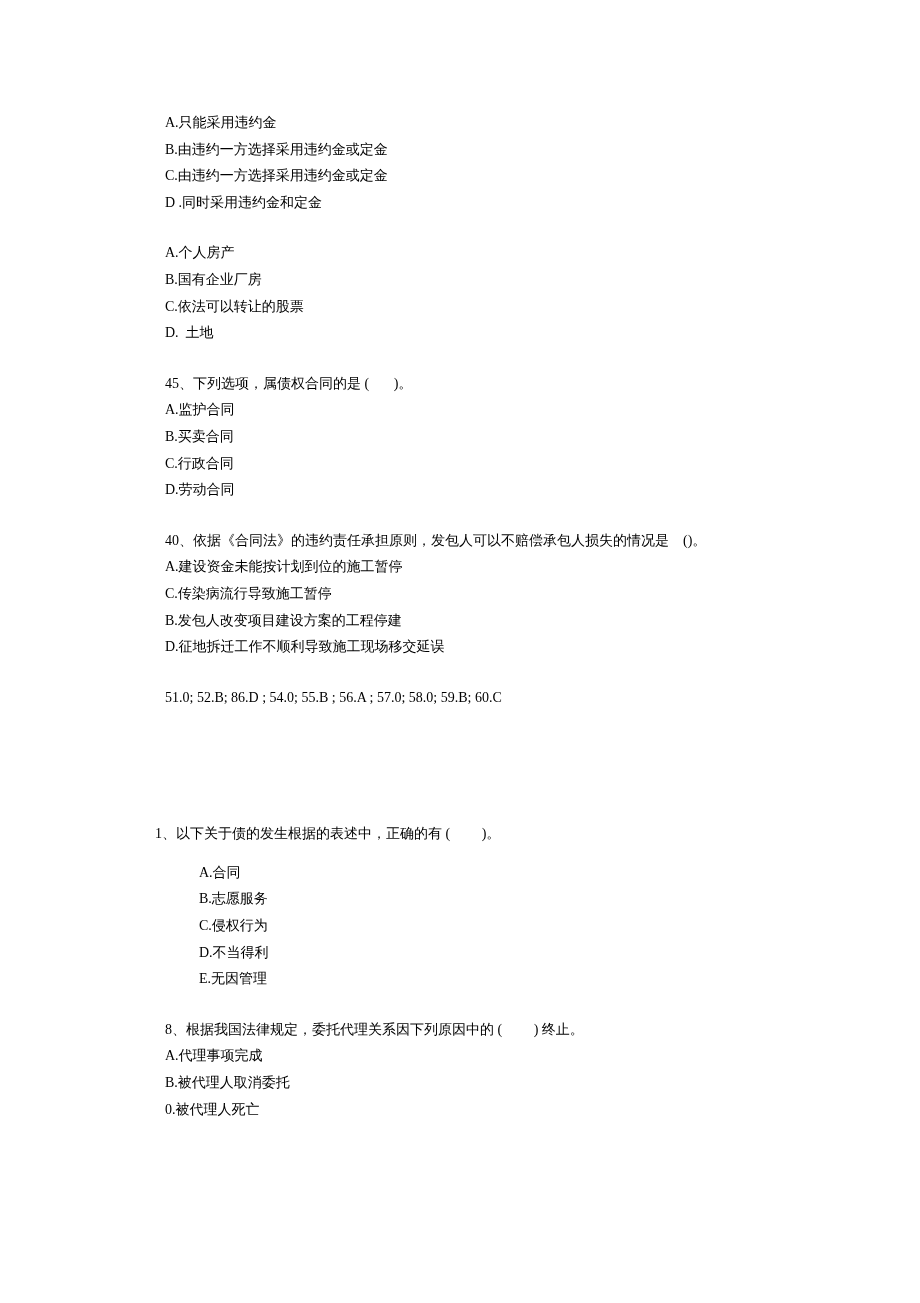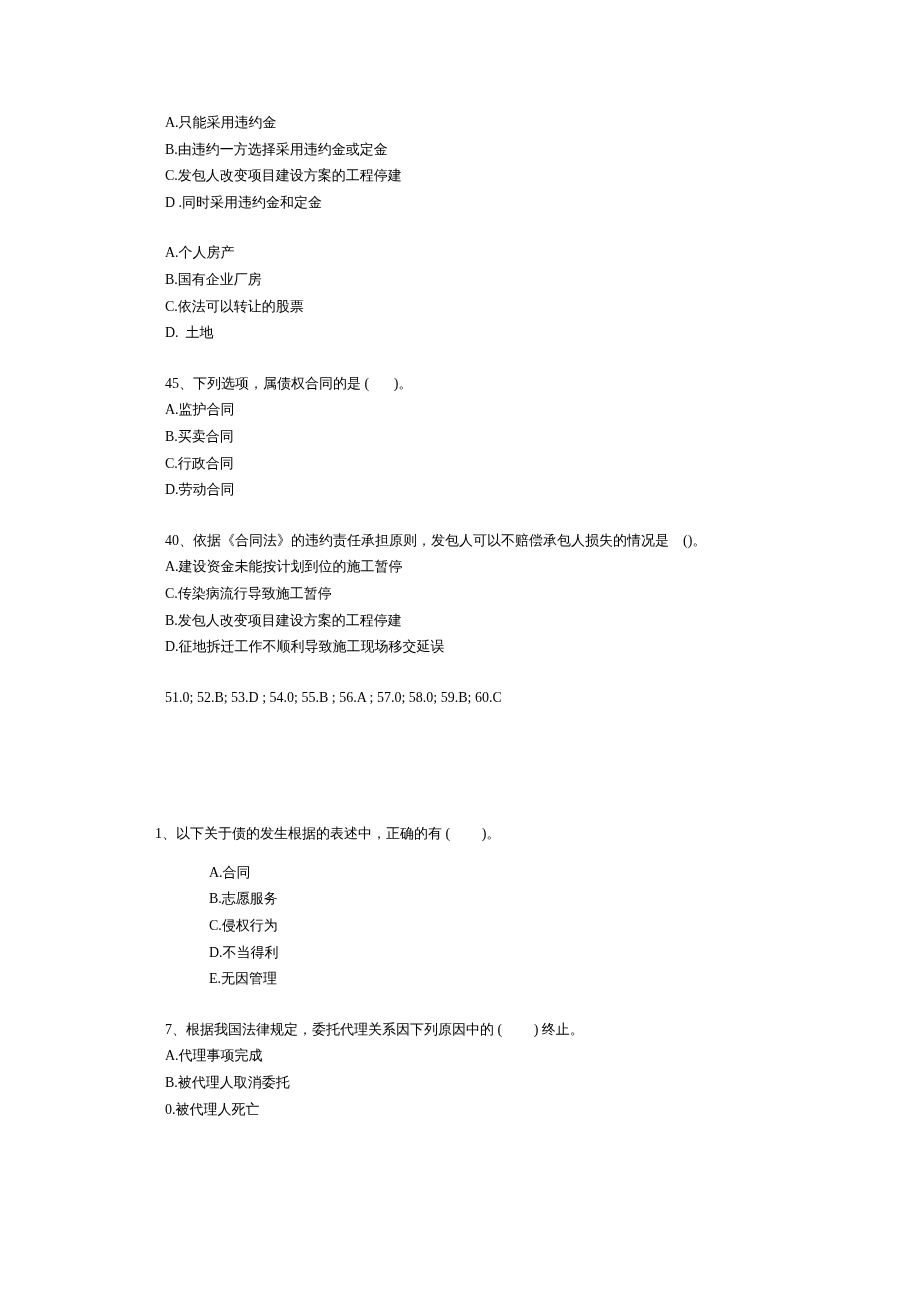--- a/index.html
+++ b/index.html
@@ -24,32 +24,32 @@
   }
   .answers-line {
     margin-top: 2px;
     margin-bottom: 110px;
   }
   .mc-block-start {
     margin-left: -10px;
     margin-bottom: 12px;
   }
   .indented {
-    margin-left: 44px;
+    margin-left: 34px;
   }
 </style>
 </head>
 <body>
 
 <div class="page">
 
   <div class="q-block">
     <div class="q-line">A.只能采用违约金</div>
     <div class="q-line">B.由违约一方选择采用违约金或定金</div>
-    <div class="q-line">C.发包人改变项目建设方案的工程停建</div>
+    <div class="q-line">C.由违约一方选择采用违约金或定金</div>
     <div class="q-line">D .同时采用违约金和定金</div>
   </div>
 
   <div class="q-block">
     <div class="q-line">A.个人房产</div>
     <div class="q-line">B.国有企业厂房</div>
     <div class="q-line">C.依法可以转让的股票</div>
     <div class="q-line">D.  土地</div>
   </div>
 
@@ -62,31 +62,31 @@
   </div>
 
   <div class="q-block">
     <div class="q-line">40、依据《合同法》的违约责任承担原则，发包人可以不赔偿承包人损失的情况是    ()。</div>
     <div class="q-line">A.建设资金未能按计划到位的施工暂停</div>
     <div class="q-line">C.传染病流行导致施工暂停</div>
     <div class="q-line">B.发包人改变项目建设方案的工程停建</div>
     <div class="q-line">D.征地拆迁工作不顺利导致施工现场移交延误</div>
   </div>
 
-  <div class="q-line answers-line">51.0; 52.B; 53.D ; 54.0; 55.B ; 56.A ; 57.0; 58.0; 59.B; 60.C</div>
+  <div class="q-line answers-line">51.0; 52.B; 86.D ; 54.0; 55.B ; 56.A ; 57.0; 58.0; 59.B; 60.C</div>
 
   <div class="q-block">
     <div class="q-line mc-block-start">1、以下关于债的发生根据的表述中，正确的有 (         )。</div>
     <div class="q-line indented">A.合同</div>
     <div class="q-line indented">B.志愿服务</div>
     <div class="q-line indented">C.侵权行为</div>
     <div class="q-line indented">D.不当得利</div>
     <div class="q-line indented">E.无因管理</div>
   </div>
 
   <div class="q-block">
-    <div class="q-line">7、根据我国法律规定，委托代理关系因下列原因中的 (         ) 终止。</div>
+    <div class="q-line">8、根据我国法律规定，委托代理关系因下列原因中的 (         ) 终止。</div>
     <div class="q-line">A.代理事项完成</div>
     <div class="q-line">B.被代理人取消委托</div>
     <div class="q-line">0.被代理人死亡</div>
   </div>
 
 </div>
 
 </body></html>

